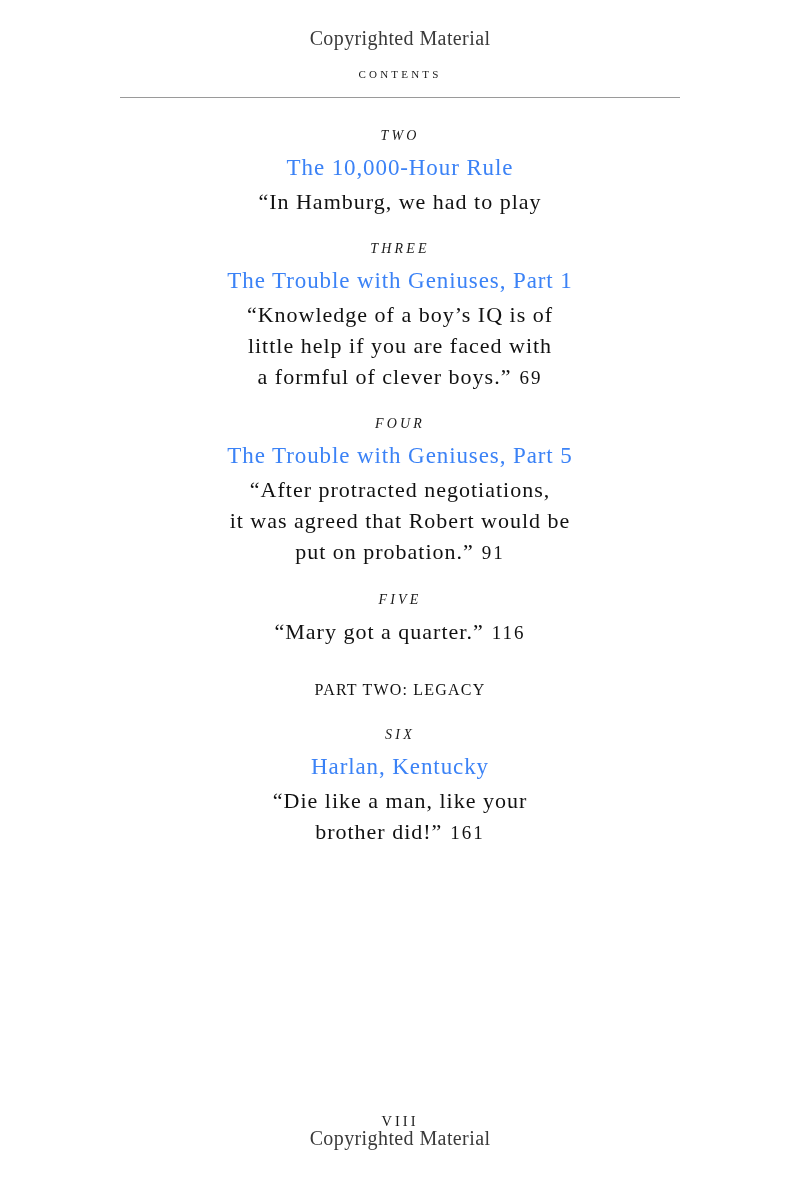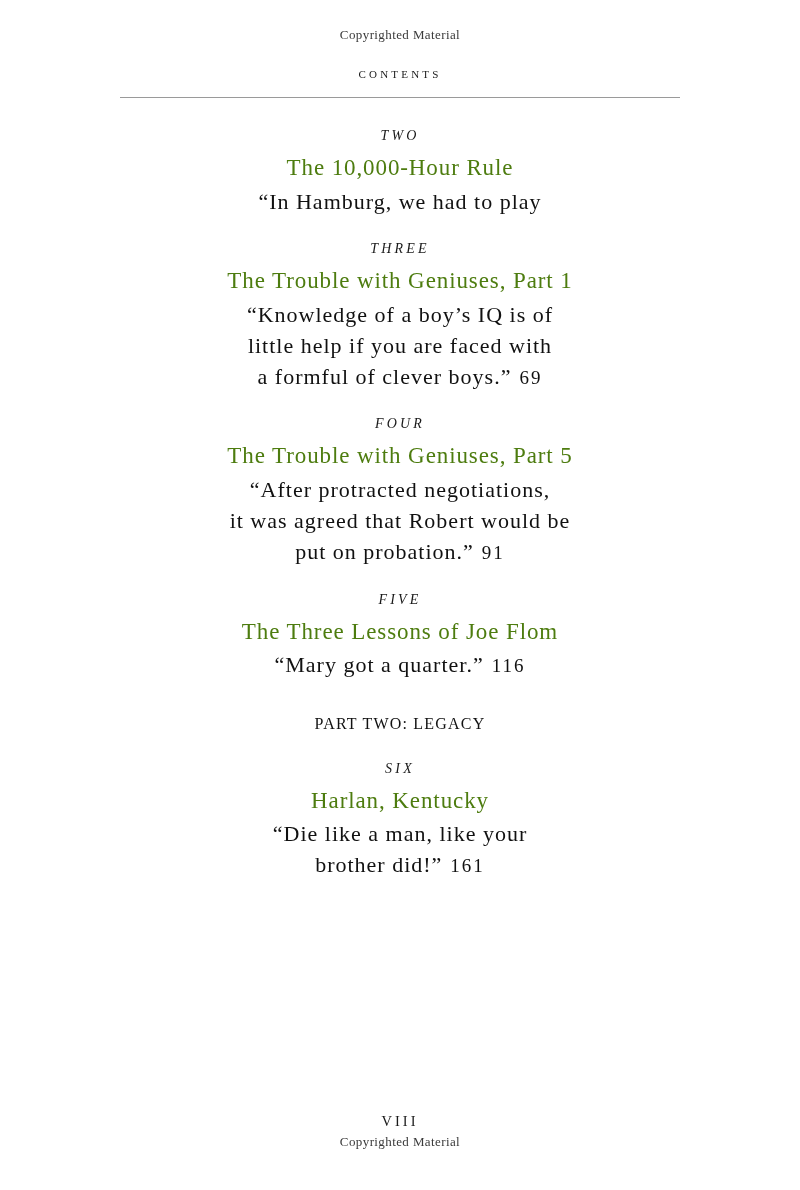--- a/index.html
+++ b/index.html
@@ -19,21 +19,21 @@
     width: 800px;
     height: 1190px;
     box-sizing: border-box;
     position: relative;
     display: flex;
     flex-direction: column;
     align-items: center;
   }
   .watermark {
     font-family: "Liberation Serif", serif;
-    font-size: 13px;
+    font-size: 20px;
     color: #3a3a3a;
     letter-spacing: 0.4px;
     text-align: center;
   }
   .watermark-top {
     position: absolute;
     top: 27px;
     left: 0;
     right: 0;
   }
@@ -77,21 +77,21 @@
     font-size: 14px;
     font-style: italic;
     letter-spacing: 3.2px;
     color: #1a1a1a;
     margin-bottom: 8px;
   }
   .chapter-title {
     font-size: 23px;
     letter-spacing: 0.9px;
     line-height: 1.42;
-    color: #4d7c0f;
+    color: #3b82f6;
     margin-bottom: 1px;
   }
   .chapter-quote {
     font-size: 22px;
     letter-spacing: 1.0px;
     line-height: 1.42;
     color: #111;
   }
   .pagenum {
     letter-spacing: 2px;
@@ -155,21 +155,20 @@
       <div class="chapter-title">The Trouble with Geniuses, Part 5</div>
       <div class="chapter-quote">“After protracted negotiations,</div>
       <div class="chapter-quote">it was agreed that Robert would be</div>
       <div class="chapter-quote">
         <span>put on probation.”</span><span class="pagenum">91</span>
       </div>
     </div>
 
     <div class="entry e4">
       <div class="chapter-num">FIVE</div>
-      <div class="chapter-title">The Three Lessons of Joe Flom</div>
       <div class="chapter-quote">
         <span>“Mary got a quarter.”</span><span class="pagenum">116</span>
       </div>
     </div>
 
     <div class="part-heading">PART TWO: LEGACY</div>
 
     <div class="entry">
       <div class="chapter-num">SIX</div>
       <div class="chapter-title">Harlan, Kentucky</div>

